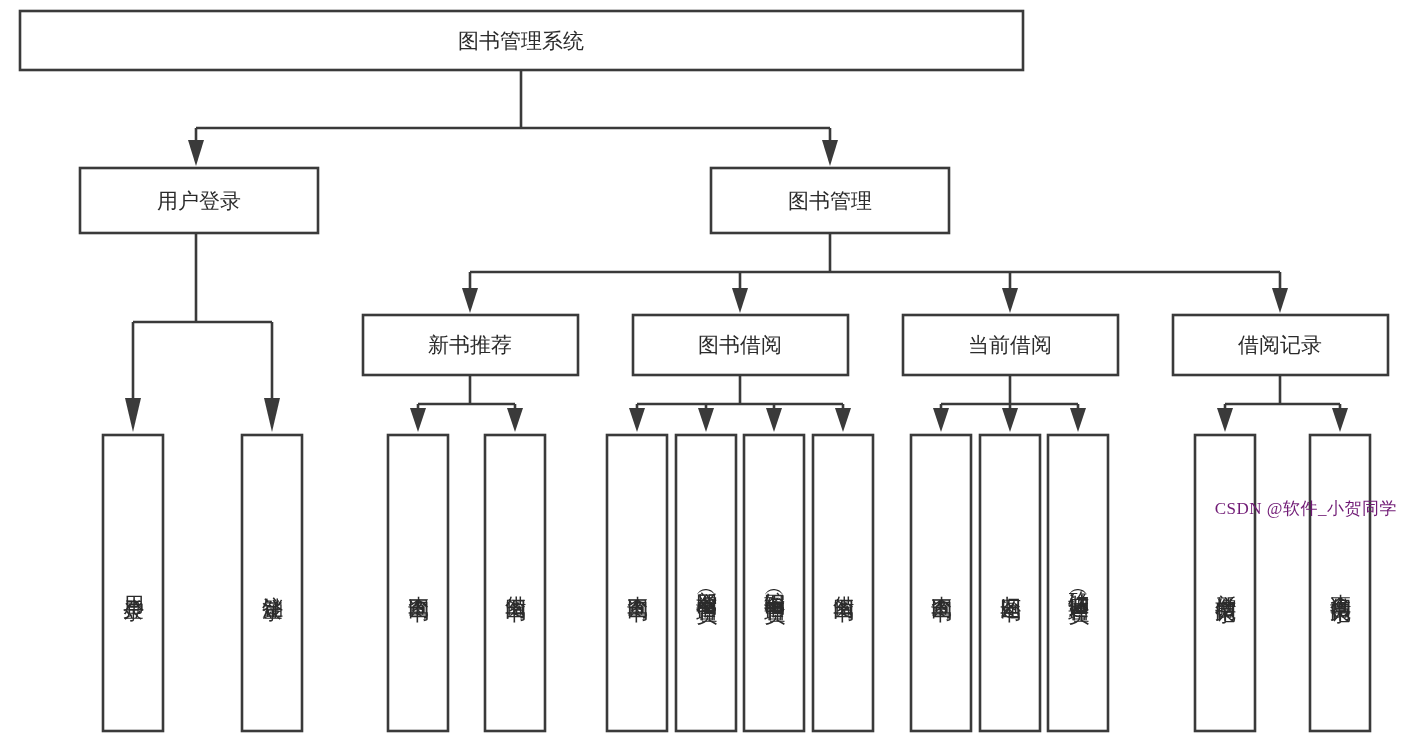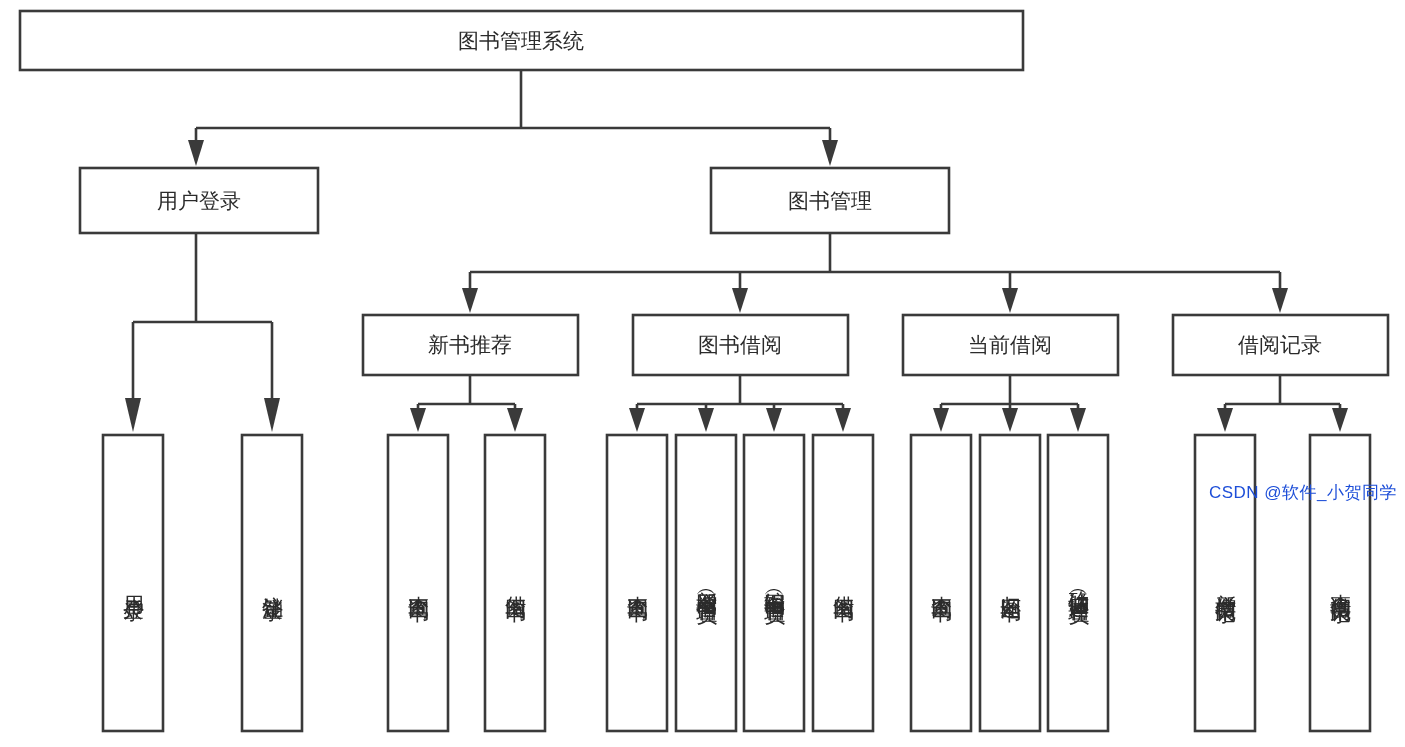--- a/index.html
+++ b/index.html
@@ -61,24 +61,24 @@
     font-family: "DejaVu Sans", "Liberation Sans", sans-serif;
     font-size: 21px;
     line-height: 1.12;
     letter-spacing: 2px;
     color: #2b2b2b;
     white-space: nowrap;
   }
   .watermark {
     position: absolute;
     right: 8px;
-    bottom: 20px;
-    font-family: Liberation Sans, sans-serif;
+    bottom: 4px;
+    font-family: Liberation Serif, serif;
     font-size: 17px;
-    color: #1d4ed8;
+    color: #701a75;
     letter-spacing: 0.5px;
     white-space: nowrap;
   }
 </style>
 </head>
 <body>
 
 <div id="diagram-root">
 
   <svg id="flow" viewBox="0 0 1405 747">

